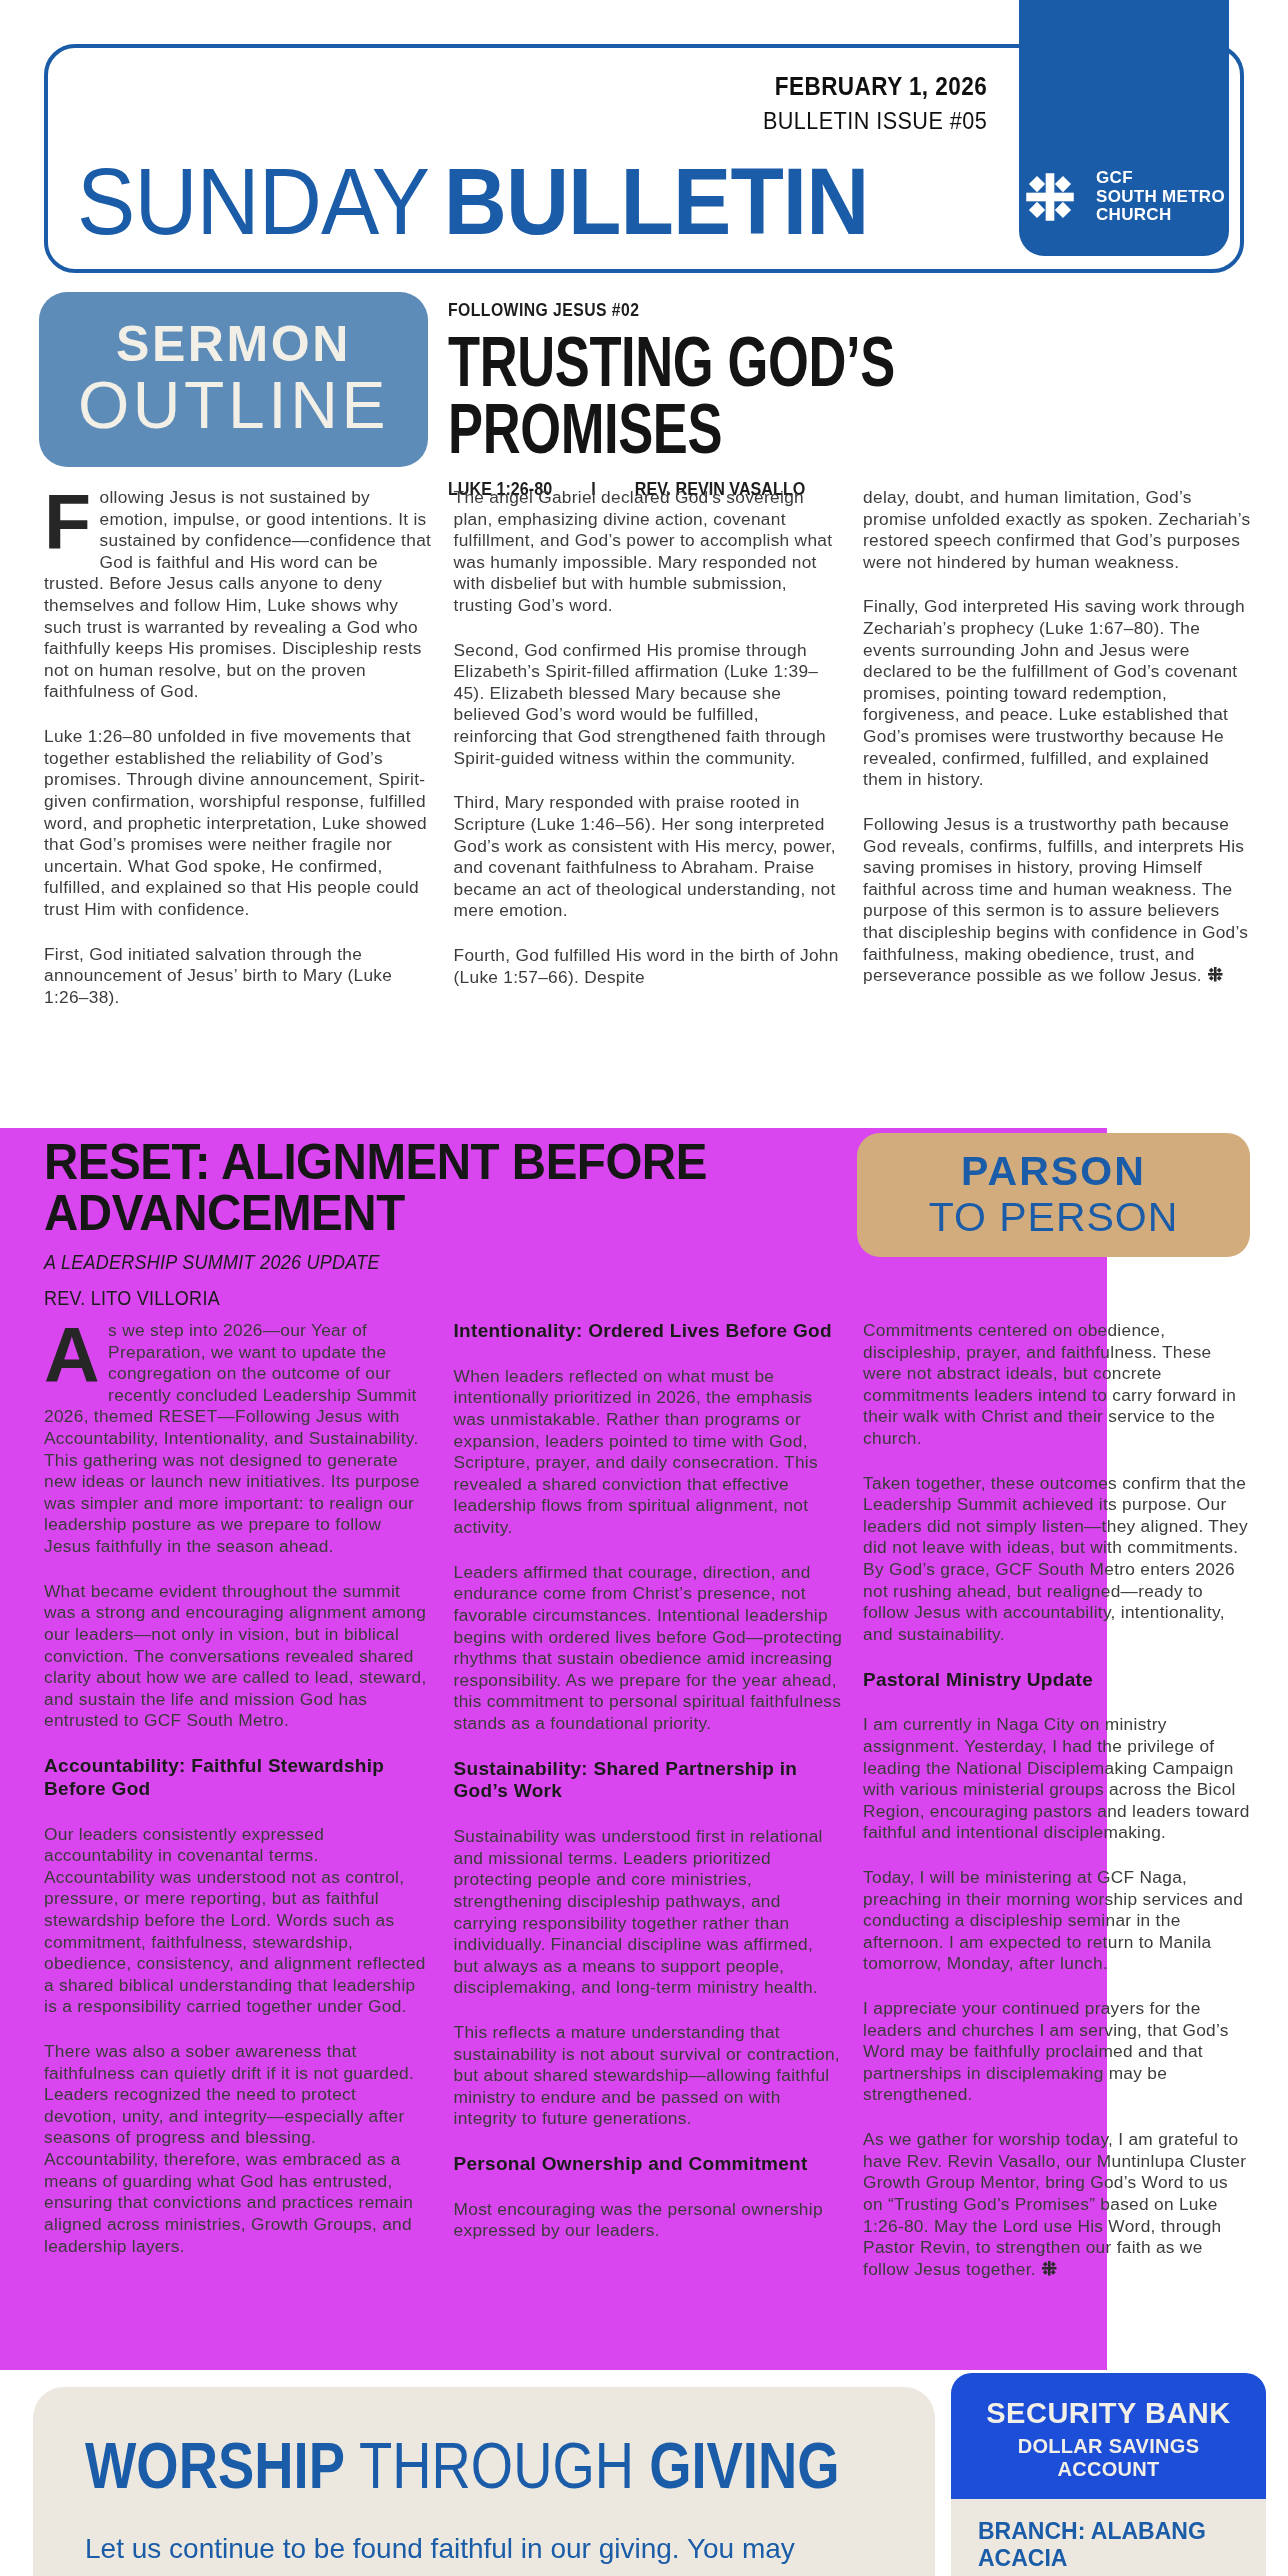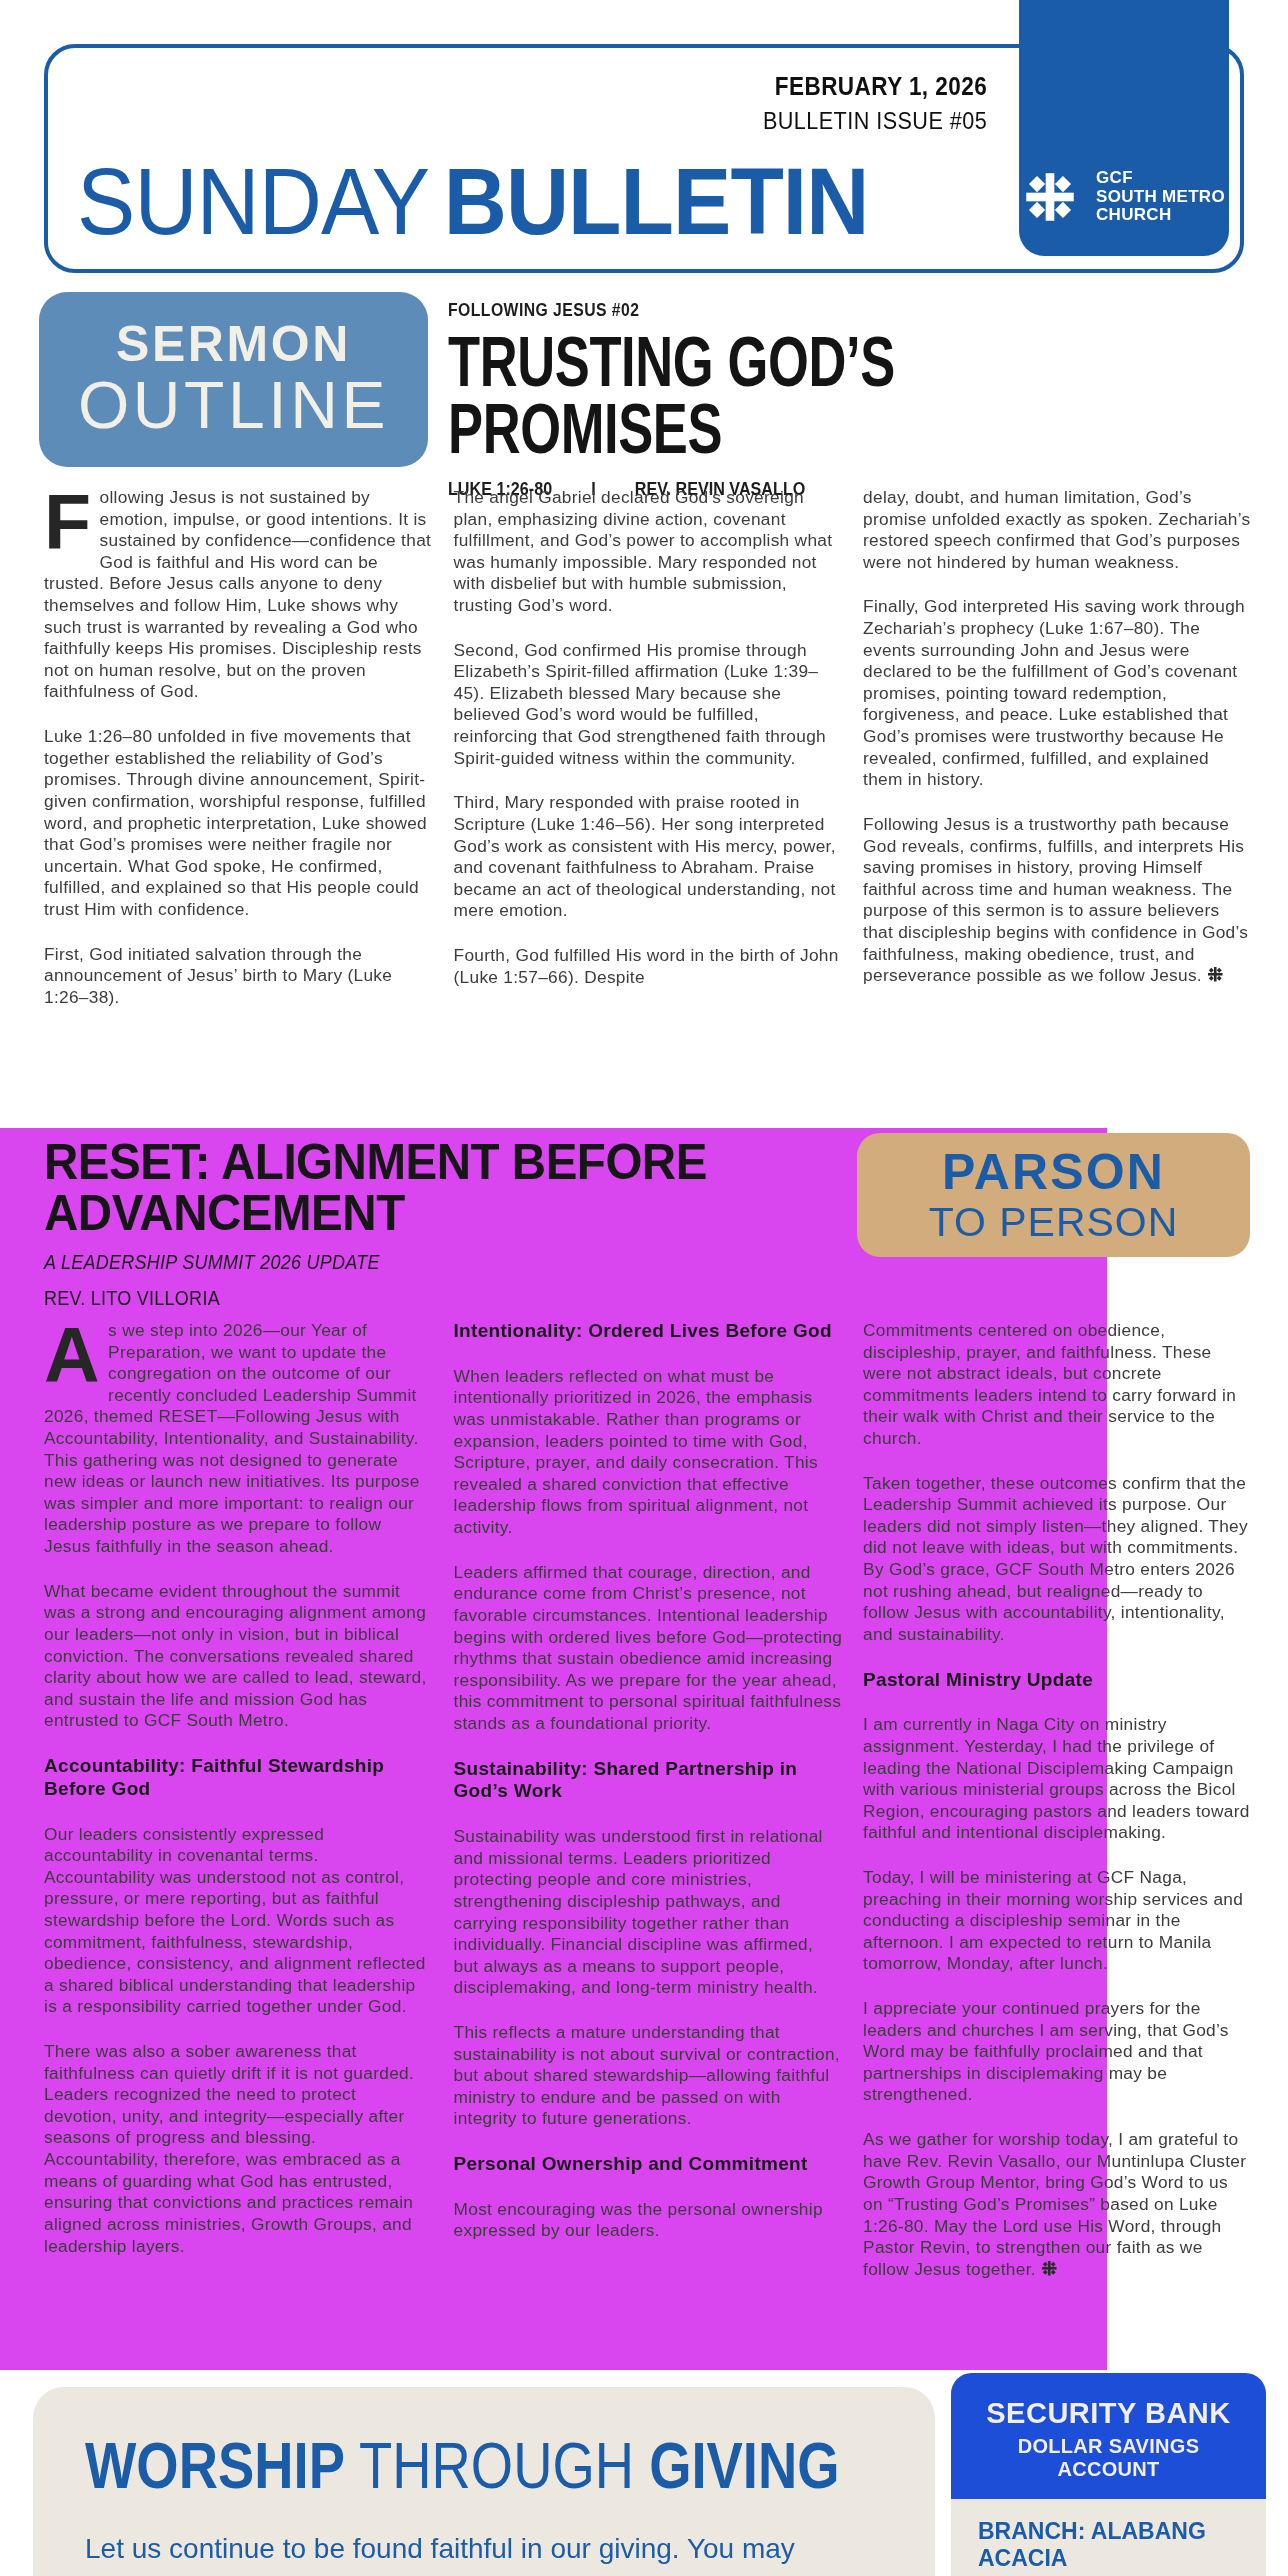--- a/index.html
+++ b/index.html
@@ -51,21 +51,21 @@
   .reset-head{position:absolute;left:44px;top:9.3px;width:793px;}
   .reset-title{font-size:50px;font-weight:bold;line-height:1.02;letter-spacing:-0.5px;
       color:#161616;white-space:pre-line;transform:scaleX(.95);transform-origin:left top;}
   .reset-sub{margin-top:11.3px;font-size:20px;font-style:italic;font-weight:400;color:#1d1d1d;
       transform:scaleX(.9);transform-origin:left top;letter-spacing:0.3px;}
   .reset-author{margin-top:13.4px;font-size:20px;font-weight:400;color:#1d1d1d;
       transform:scaleX(.9);transform-origin:left top;letter-spacing:0.3px;}
   .parson{position:absolute;left:857px;top:5.2px;width:393px;height:124px;background:#D2AC7C;
       border-radius:23px;display:flex;flex-direction:column;justify-content:center;
       align-items:center;color:#1A5CA8;line-height:1.12;}
-  .parson .l1{font-size:50px;font-weight:bold;letter-spacing:2.1px;}
+  .parson .l1{font-size:41px;font-weight:bold;letter-spacing:2.1px;}
   .parson .l2{font-size:41px;font-weight:400;letter-spacing:1px;}
   .reset-cols{position:absolute;left:44px;top:192px;width:1208px;display:flex;gap:20.6px;}
   
   .giving{position:absolute;top:2370px;left:0;width:1288px;height:493px;background:#fff;}
   .g-left{position:absolute;left:33px;top:16.5px;width:902px;}
   .intro-card{background:#EDE8DF;border-radius:31px;padding:47px 52px;box-sizing:border-box;
       height:272px;}
   .g-title{font-size:64px;line-height:1;color:#1A5CA8;transform:scaleX(.85);
       transform-origin:left top;white-space:nowrap;}
   .g-title .b{font-weight:bold;} .g-title .t{font-weight:400;}

